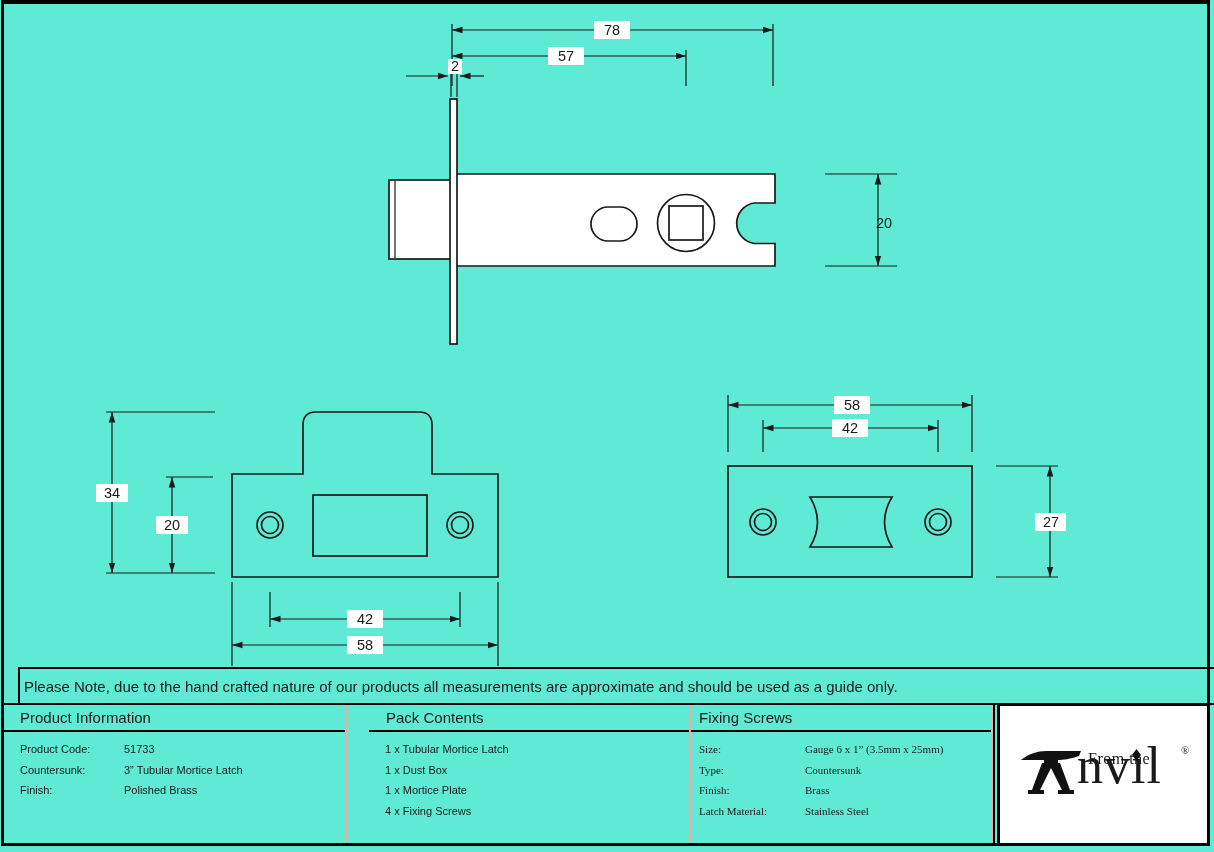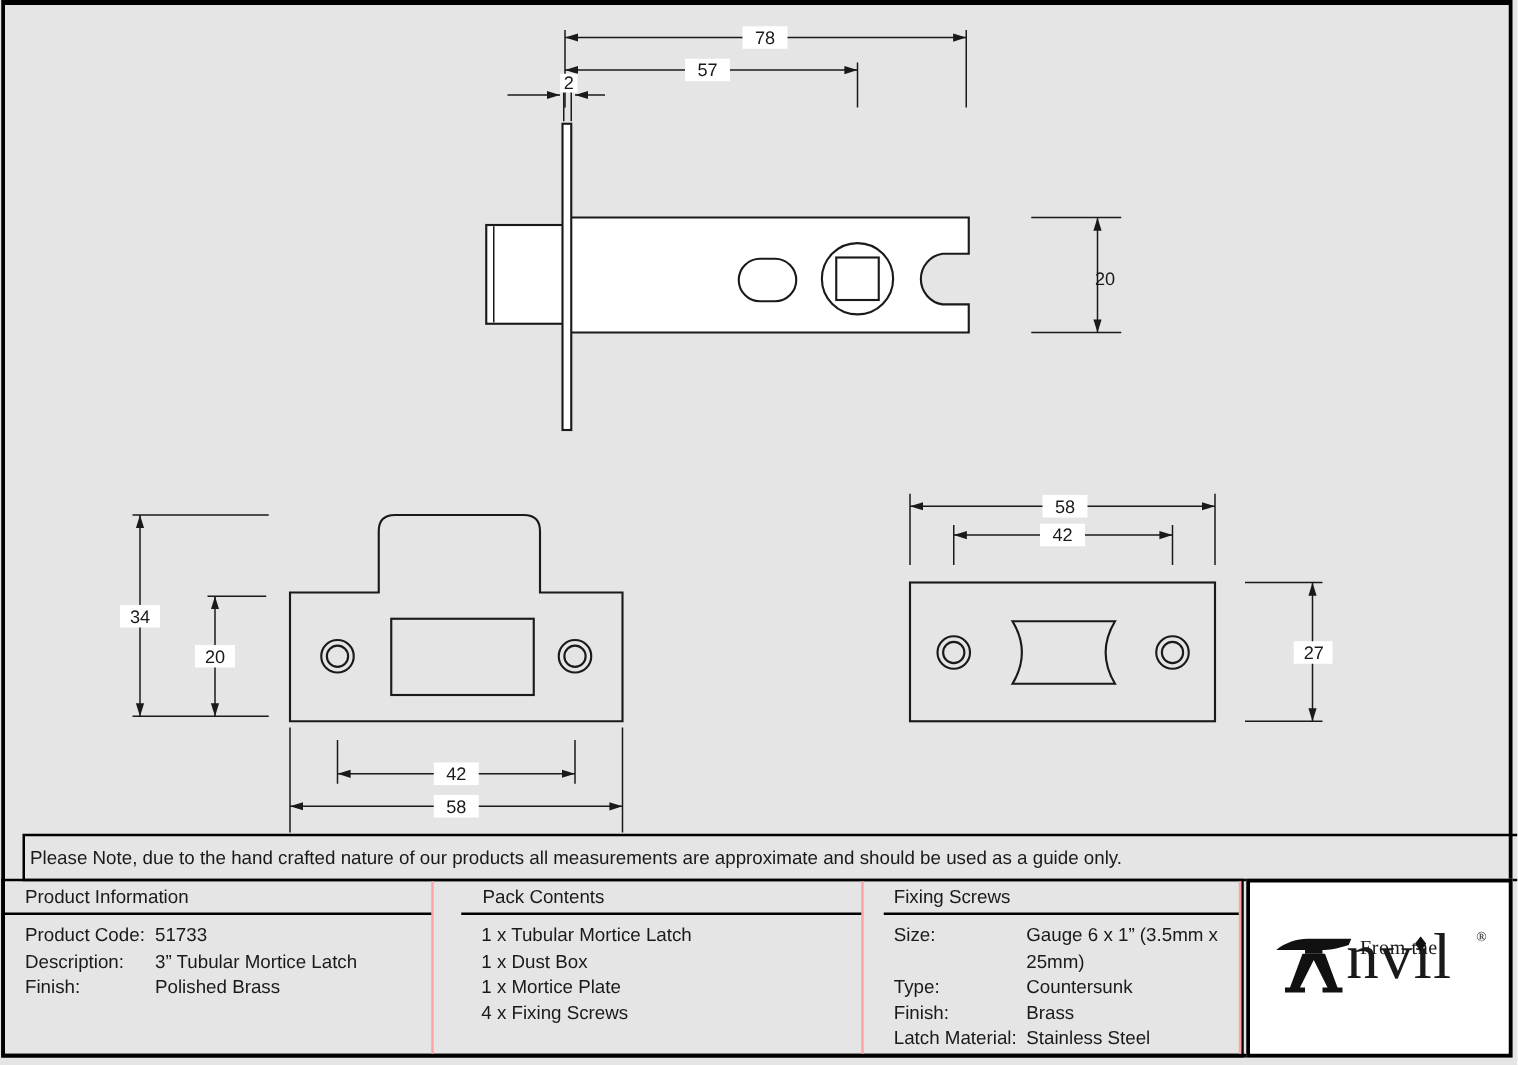--- a/index.html
+++ b/index.html
@@ -1,35 +1,35 @@
 <!DOCTYPE html>
 <html><head>
 <meta charset="utf-8">
 <style>
   html,body{margin:0;padding:0;background:#fff;}
-  .sheet{position:relative;width:1214px;height:852px;background:#e5e5e5;overflow:hidden;
+  .sheet{position:relative;width:1214px;height:852px;background:#5eead4;overflow:hidden;
          font-family:"Liberation Sans",sans-serif;color:#1a1a1a;}
   .frame{position:absolute;left:1px;top:0;width:1209px;height:846px;box-sizing:border-box;
          border:3px solid #000;border-top-width:4px;}
   .drawings-svg{position:absolute;left:0;top:0;}
   .dim-text{font-family:"Liberation Sans",sans-serif;font-size:14.5px;fill:#1a1a1a;}
   .note-bar{position:absolute;left:18px;top:667px;width:1209px;height:38px;box-sizing:border-box;
             border:2px solid #000;display:flex;align-items:center;padding-left:4px;font-size:15px;}
   .spec-table{position:absolute;left:1px;top:703px;width:994px;height:143px;box-sizing:border-box;
               border:2px solid #000;border-bottom-width:3px;display:flex;}
   .col{box-sizing:border-box;border-right:2px solid #fca5a5;display:flex;flex-direction:column;}
   .col-product{width:344px;}
   .col-pack{width:322px;margin-left:22px;}
-  .col-screws{flex:1;border-right-width:2px;margin-left:16px;}
+  .col-screws{flex:1;border-right-width:2px;}
   .col-header{height:27px;box-sizing:border-box;border-bottom:2px solid #000;display:flex;
               align-items:center;padding-left:17px;font-size:15px;}
   .col-screws .col-header{padding-left:8px;}
-  .col-body{padding:7px 0 0 17px;font-size:15px;line-height:20.6px;}
+  .col-body{padding:7px 0 0 17px;font-size:11px;line-height:20.6px;}
   .col-pack .col-body{padding-left:16px;}
-  .col-screws .col-body{padding-left:8px;}
+  .col-screws .col-body{padding-left:8px;font-family:Liberation Serif, serif;}
   .kv-row{display:flex;}
   .kv-label{width:104px;flex:none;}
   .col-screws .kv-label{width:106px;}
   .logo-box{position:absolute;left:997px;top:703px;width:213px;height:143px;box-sizing:border-box;
             border:3px solid #000;background:#fff;}
   .anvil-svg{position:absolute;left:20px;top:40px;}
   .logo-tagline{position:absolute;left:88px;top:44px;font-family:"Liberation Serif",serif;
                 font-size:16px;letter-spacing:0.5px;}
   .logo-brand{position:absolute;left:77px;top:34px;font-family:"Liberation Serif",serif;
               font-size:52px;line-height:1;letter-spacing:1px;white-space:nowrap;text-align:right;}
@@ -160,21 +160,21 @@
 
   <div class="spec-table">
     <div class="col col-product">
       <div class="col-header">Product Information</div>
       <div class="col-body">
         <div class="kv-row">
           <span class="kv-label">Product Code:</span>
           <span class="kv-value">51733</span>
         </div>
         <div class="kv-row">
-          <span class="kv-label">Description:</span>
+          <span class="kv-label">Countersunk:</span>
           <span class="kv-value">3” Tubular Mortice Latch</span>
         </div>
         <div class="kv-row">
           <span class="kv-label">Finish:</span>
           <span class="kv-value">Polished Brass</span>
         </div>
       </div>
     </div>
 
     <div class="col col-pack">

